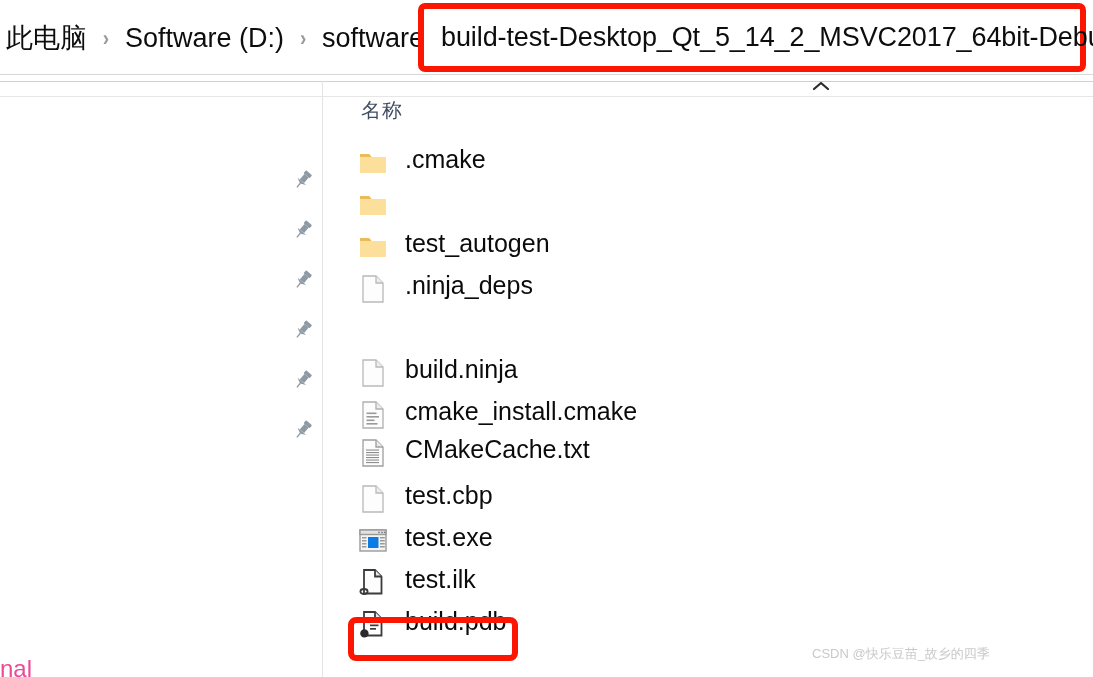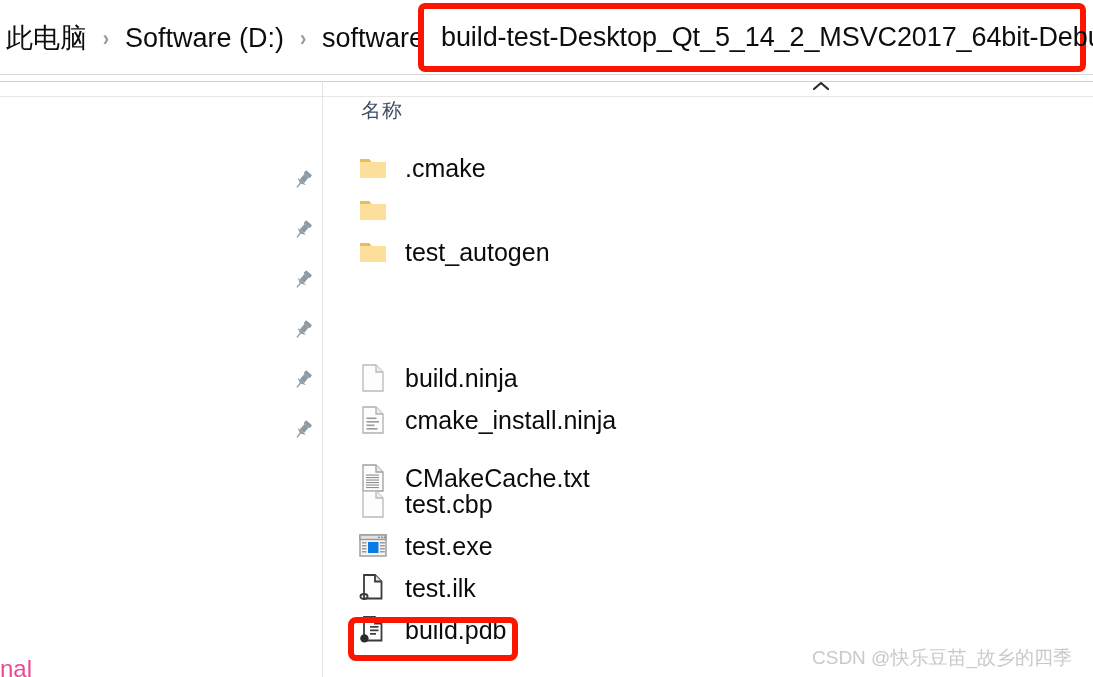--- a/index.html
+++ b/index.html
@@ -161,21 +161,20 @@
     color: #3f4d63;
     letter-spacing: 1px;
   }
 
   .file-row {
     position: absolute;
     left: 0;
     width: 700px;
     height: 42px;
     display: flex;
-    align-items: center;
   }
   .file-icon {
     width: 32px;
     height: 32px;
     margin-left: 34px;
     margin-right: 16px;
     flex: 0 0 32px;
     display: flex;
     align-items: center;
     justify-content: center;
@@ -200,21 +199,21 @@
     border-radius: 8px;
     background: transparent;
     pointer-events: none;
   }
 
   
   #watermark {
     position: absolute;
     left: 812px;
     top: 645px;
-    font-size: 19px;
+    font-size: 13px;
     color: #c9c9c9;
     white-space: nowrap;
   }
 
   
   #clipped-bottom-text {
     position: absolute;
     left: 0px;
     top: 654px;
     font-size: 24px;
@@ -369,20 +368,29 @@
       <span class="file-icon">
         <svg width="30" height="26" viewBox="0 0 30 26" aria-hidden="true">
           <path d="M2 4 h9 l2.5 3 h14.5 v16 h-26 z" fill="#f3cf7e"></path>
           <path d="M2 7 h26 v16 h-26 z" fill="#fbdf9b"></path>
           <path d="M2 4 h9 l2.5 3 h-11.5 z" fill="#e9bb5b"></path>
         </svg>
       </span>
       <span class="file-label">test_autogen</span>
     </div>
 
+    <div class="file-row" style="top:176px;">
+      <span class="file-icon">
+        <svg width="26" height="30" viewBox="0 0 26 30" aria-hidden="true">
+          <path d="M3 2 h13 l7 7 v19 h-20 z" fill="#fdfdfd" stroke="#b9b9b9" stroke-width="1.3"></path>
+          <path d="M16 2 v7 h7" fill="#eeeeee" stroke="#b9b9b9" stroke-width="1.3"></path>
+        </svg>
+      </span>
+      <span class="file-label">.ninja_deps</span>
+    </div>
 
 
     <div class="file-row" style="top:260px;">
       <span class="file-icon">
         <svg width="26" height="30" viewBox="0 0 26 30" aria-hidden="true">
           <path d="M3 2 h13 l7 7 v19 h-20 z" fill="#fdfdfd" stroke="#b9b9b9" stroke-width="1.3"></path>
           <path d="M16 2 v7 h7" fill="#eeeeee" stroke="#b9b9b9" stroke-width="1.3"></path>
         </svg>
       </span>
       <span class="file-label">build.ninja</span>
@@ -394,24 +402,24 @@
           <path d="M3 2 h13 l7 7 v19 h-20 z" fill="#fdfdfd" stroke="#b0b0b0" stroke-width="1.3"></path>
           <path d="M16 2 v7 h7" fill="#ededed" stroke="#b0b0b0" stroke-width="1.3"></path>
           <g fill="#9a9a9a">
             <rect x="6.5" y="12.5" width="10" height="1.6"></rect>
             <rect x="6.5" y="16" width="12.5" height="1.6"></rect>
             <rect x="6.5" y="19.5" width="8" height="1.6"></rect>
             <rect x="6.5" y="23" width="11" height="1.6"></rect>
           </g>
         </svg>
       </span>
-      <span class="file-label">cmake_install.ninja</span>
-    </div>
-
-    <div class="file-row" style="top:360px;">
+      <span class="file-label">cmake_install.cmake</span>
+    </div>
+
+    <div class="file-row" style="top:340px;">
       <span class="file-icon">
         <svg width="26" height="30" viewBox="0 0 26 30" aria-hidden="true">
           <path d="M3 2 h13 l7 7 v19 h-20 z" fill="#fdfdfd" stroke="#9f9f9f" stroke-width="1.3"></path>
           <path d="M16 2 v7 h7" fill="#ebebeb" stroke="#9f9f9f" stroke-width="1.3"></path>
           <g fill="#8c8c8c">
             <rect x="6" y="11.5" width="13" height="1.1"></rect>
             <rect x="6" y="14" width="13" height="1.1"></rect>
             <rect x="6" y="16.5" width="13" height="1.1"></rect>
             <rect x="6" y="19" width="13" height="1.1"></rect>
             <rect x="6" y="21.5" width="13" height="1.1"></rect>

